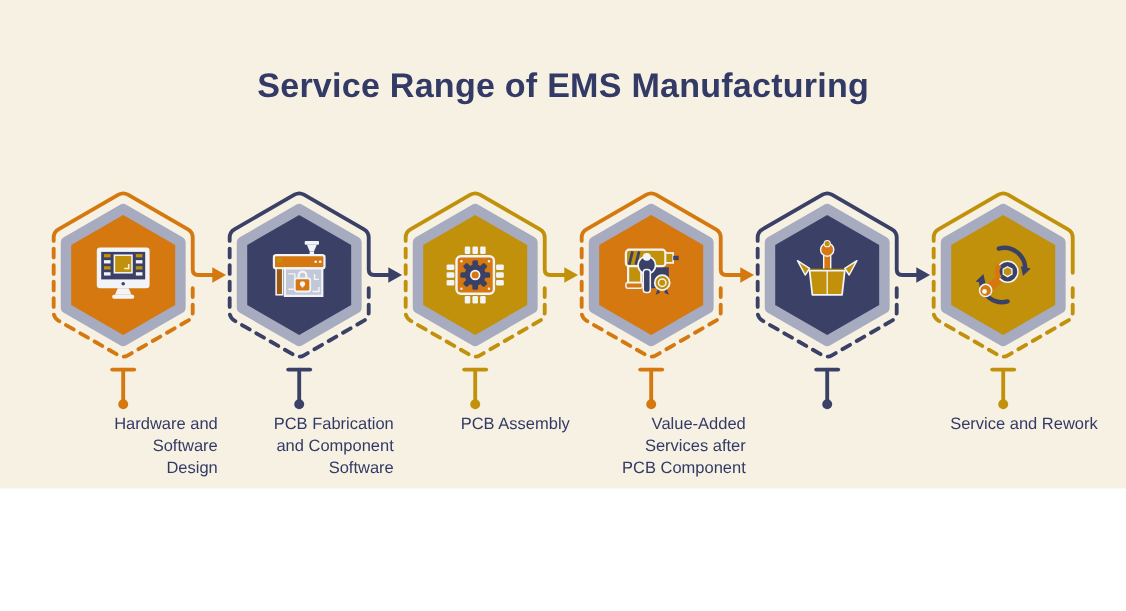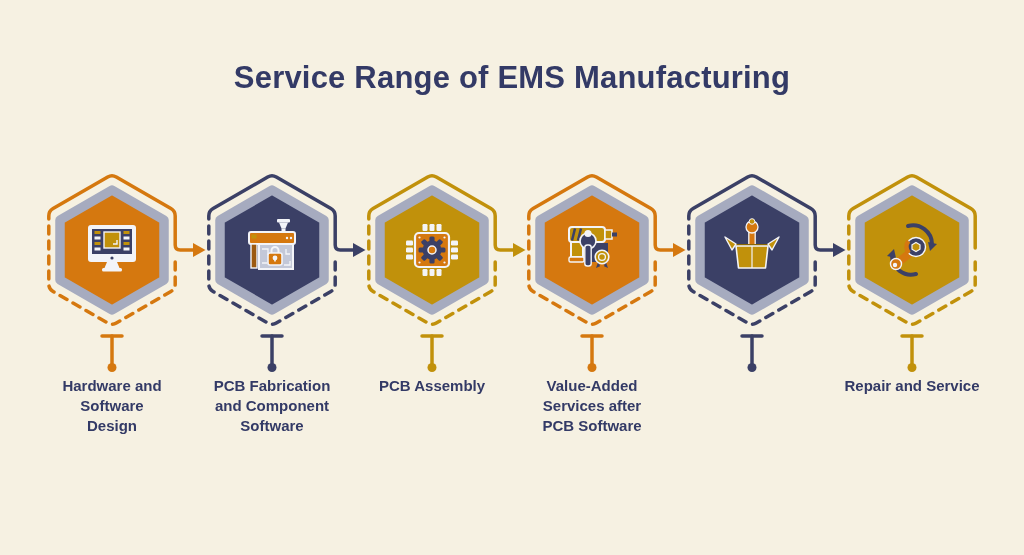--- a/index.html
+++ b/index.html
@@ -1,28 +1,28 @@
 <!DOCTYPE html>
 <html style="--background: #f6f1e2; --ring: #a6abbf; --text: #333a66; --orange: #d5780f; --navy: #3b4066; --gold: #c1910b;"><head>
 <meta charset="utf-8">
 <style>
   html,body{margin:0;padding:0}
   :root{
     --background:#f6f1e2; --ring:#a6abbf; --text:#333a66;
   }
-  .canvas{position:relative;width:1024px;height:555px;background:var(--background);
+  .canvas{position:relative;width:1024px;height:444px;background:var(--background);
     font-family:"Liberation Sans",sans-serif;overflow:hidden}
   .title{position:absolute;top:60px;left:0;width:100%;text-align:center;margin:0;
     font-size:31px;font-weight:bold;color:var(--text);letter-spacing:.2px}
   .band{position:absolute;top:170px;left:32px;width:960px;display:flex}
   .unit{width:160px;display:flex;flex-direction:column;align-items:center}
   svg.hex{overflow:visible;display:block}
   svg.pin{display:block}
-  .label{margin-top:2px;width:172px;text-align:center;font-size:15px;line-height:20px;
-    font-weight:bold;color:var(--text);white-space:pre-line}
+  .label{margin-top:2px;width:172px;text-align:right;font-size:15px;line-height:20px;
+    font-weight:normal;color:var(--text);white-space:pre-line}
 </style>
 </head>
 <body>
 
 <div class="canvas">
   <h1 class="title">Service Range of EMS Manufacturing</h1>
 
   <div class="band">
 
     <div class="unit" style="color: rgb(213, 120, 15);">
@@ -163,21 +163,21 @@
           <circle cx="40" cy="39" r="3.4" fill="none" stroke="#f3f4f8" stroke-width="1.3"></circle>
         </g>
       </svg>
       <svg class="pin" width="160" height="44" viewBox="0 0 160 44">
         <line x1="70" y1="6" x2="90" y2="6" stroke="currentColor" stroke-width="3.5" stroke-linecap="round"></line>
         <line x1="80" y1="6" x2="80" y2="33" stroke="currentColor" stroke-width="3.5" stroke-linecap="round"></line>
         <circle cx="80" cy="37.5" r="4.5" fill="currentColor"></circle>
       </svg>
       <div class="label">Value-Added
 Services after
-PCB Software</div>
+PCB Component</div>
     </div>
 
     <div class="unit" style="color: rgb(59, 64, 102);">
       <svg class="hex" width="160" height="160" viewBox="0 0 160 160">
         <path d="M16.8,56 L16.8,114 Q16.8,119 21.1,121.5 L75.7,153 Q80,155.5 84.3,153 L138.9,121.5 Q143.2,119 143.2,114 L143.2,88" fill="none" stroke="currentColor" stroke-width="3.5" stroke-linecap="round" stroke-dasharray="8 7"></path>
         <path d="M16.8,49 L16.8,46 Q16.8,41 21.1,38.5 L75.7,7 Q80,4.5 84.3,7 L138.9,38.5 Q143.2,41 143.2,46 L143.2,75 Q143.2,80 148.2,80 L162,80" fill="none" stroke="currentColor" stroke-width="3.5" stroke-linecap="round"></path>
         <path class="arrow" d="M161,73 L173.5,80 L161,87 Z" fill="currentColor"></path>
         <path d="M80,20 L132,50 L132,110 L80,140 L28,110 L28,50 Z" fill="currentColor" stroke="var(--ring)" stroke-width="9.5" stroke-linejoin="round"></path>
         <g transform="translate(50,48)">
           <rect x="26.8" y="10" width="6.4" height="20" rx="2" fill="#d5780f" stroke="#f3f4f8" stroke-width="1.3"></rect>
@@ -213,17 +213,17 @@
           <circle cx="34" cy="27" r="9.5" fill="#3b4066" stroke="#f3f4f8" stroke-width="1.4"></circle>
           <path d="M27,33 A9,9 0 0 1 26.5,21" stroke="#d5780f" stroke-width="4.5" fill="none"></path>
           <polygon points="34,22.5 38,24.75 38,29.25 34,31.5 30,29.25 30,24.75" fill="#c1910b" stroke="#f3f4f8" stroke-width="1.2"></polygon>
         </g>
       </svg>
       <svg class="pin" width="160" height="44" viewBox="0 0 160 44">
         <line x1="70" y1="6" x2="90" y2="6" stroke="currentColor" stroke-width="3.5" stroke-linecap="round"></line>
         <line x1="80" y1="6" x2="80" y2="33" stroke="currentColor" stroke-width="3.5" stroke-linecap="round"></line>
         <circle cx="80" cy="37.5" r="4.5" fill="currentColor"></circle>
       </svg>
-      <div class="label">Repair and Service</div>
+      <div class="label">Service and Rework</div>
     </div>
 
   </div>
 </div>
 
 </body></html>

